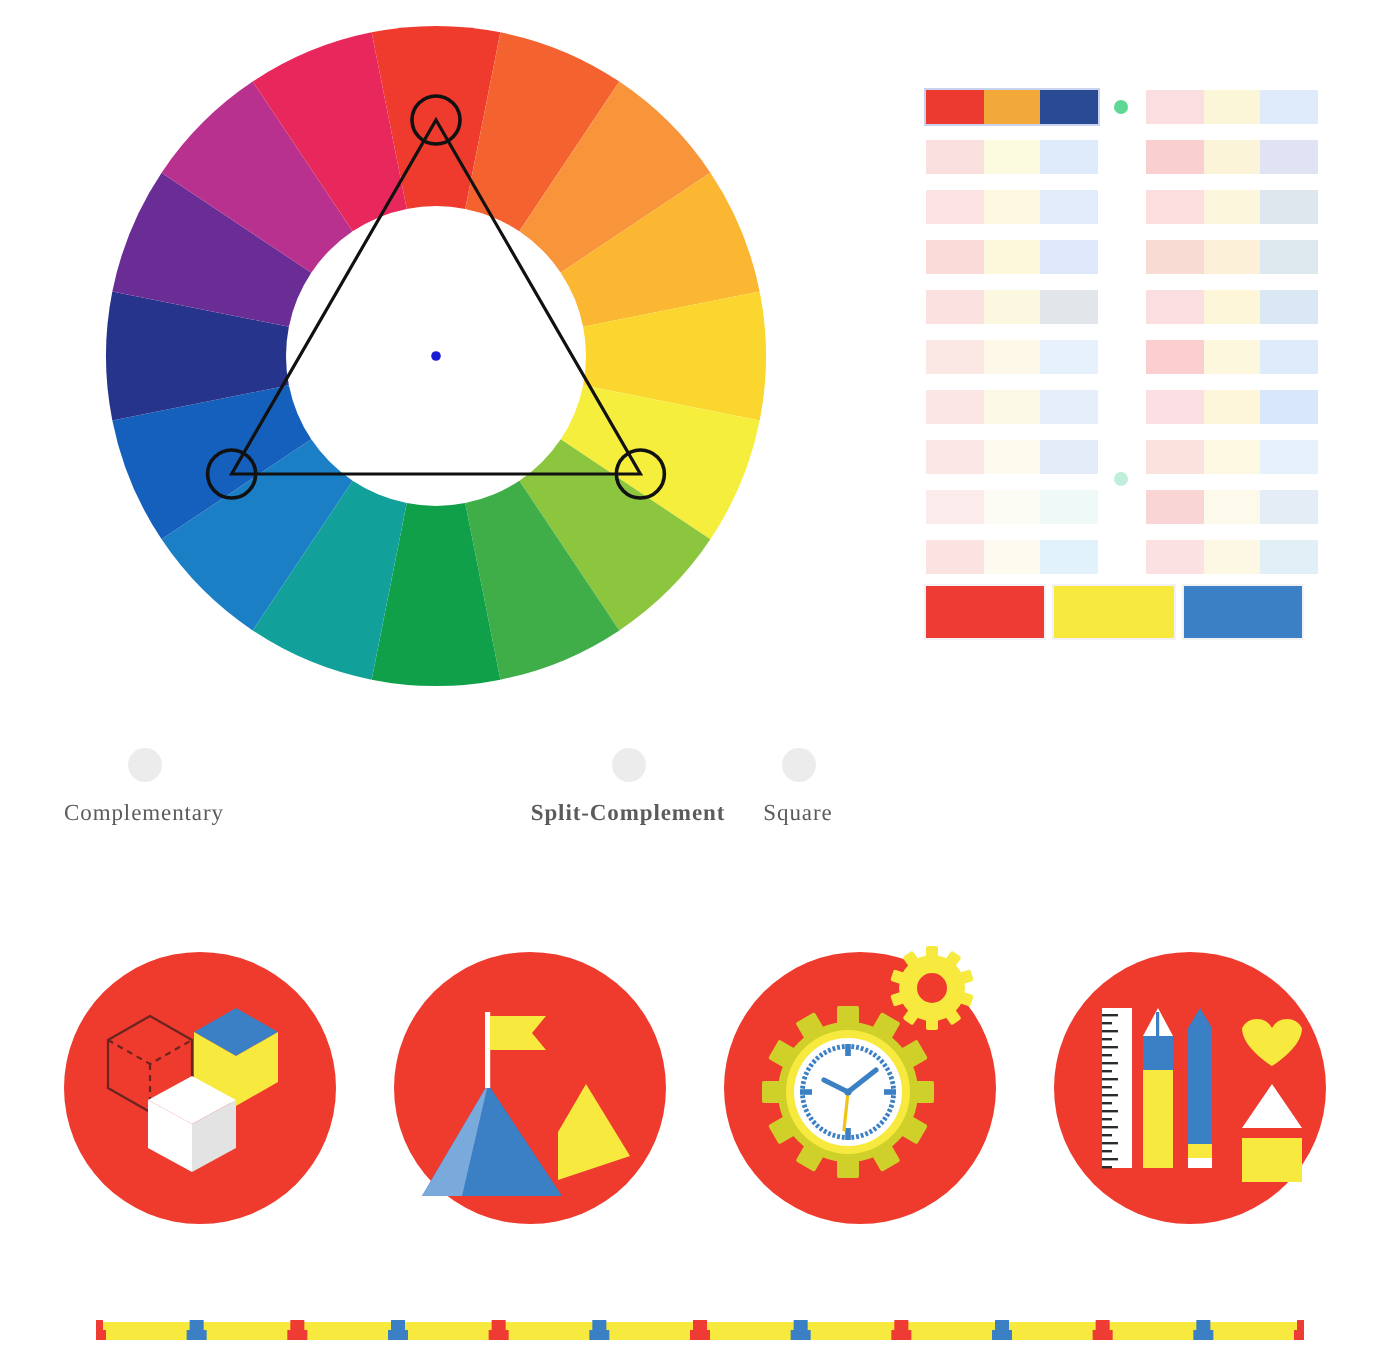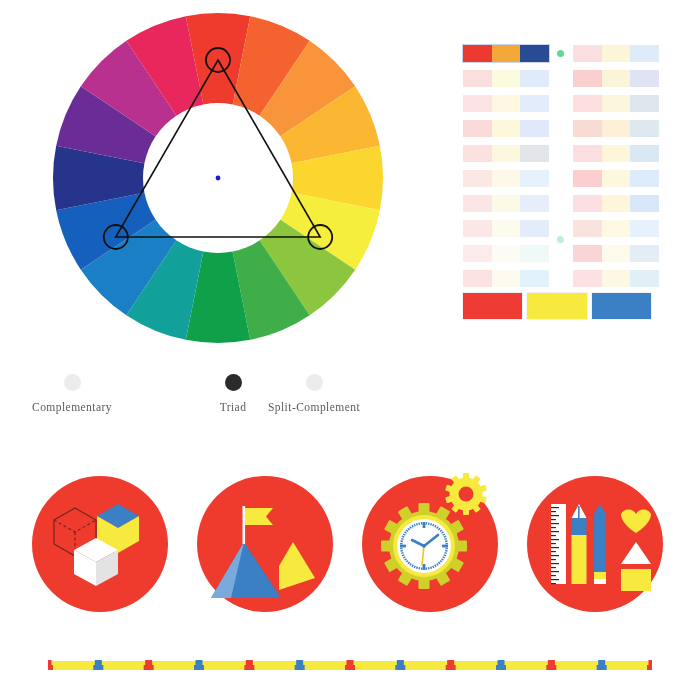--- a/index.html
+++ b/index.html
@@ -96,27 +96,27 @@
           <circle cx="97.80900235343623" cy="229" r="12" fill="none" stroke="#111111" stroke-width="1.8"></circle>
         </g>
     </svg>
   </div>
 
   <div id="scheme-row">
       <div class="scheme-opt" style="left: -3px; width: 150px;">
         <div class="scheme-dot"></div>
         <div class="scheme-label">Complementary</div>
       </div>
-      <div class="scheme-opt selected" style="left: 158px; width: 150px;">
-        <div class="scheme-dot"></div>
-        <div class="scheme-label">Triad</div>
-      </div>
-      <div class="scheme-opt" style="left: 239px; width: 150px;">
+      <div class="scheme-opt" style="left: 239px; width: 150px; font-weight: bold;">
         <div class="scheme-dot"></div>
         <div class="scheme-label">Split-Complement</div>
+      </div>
+      <div class="scheme-opt" style="left: 324px; width: 150px;">
+        <div class="scheme-dot"></div>
+        <div class="scheme-label">Square</div>
       </div>
     </div>
 
   <div id="palette">
     <div class="pal-col left" id="pal-left">
         <div class="pal-row selected">
           <span style="background: rgb(236, 58, 49);"></span>
           <span style="background: rgb(242, 169, 58);"></span>
           <span style="background: rgb(40, 75, 147);"></span>
         </div>

